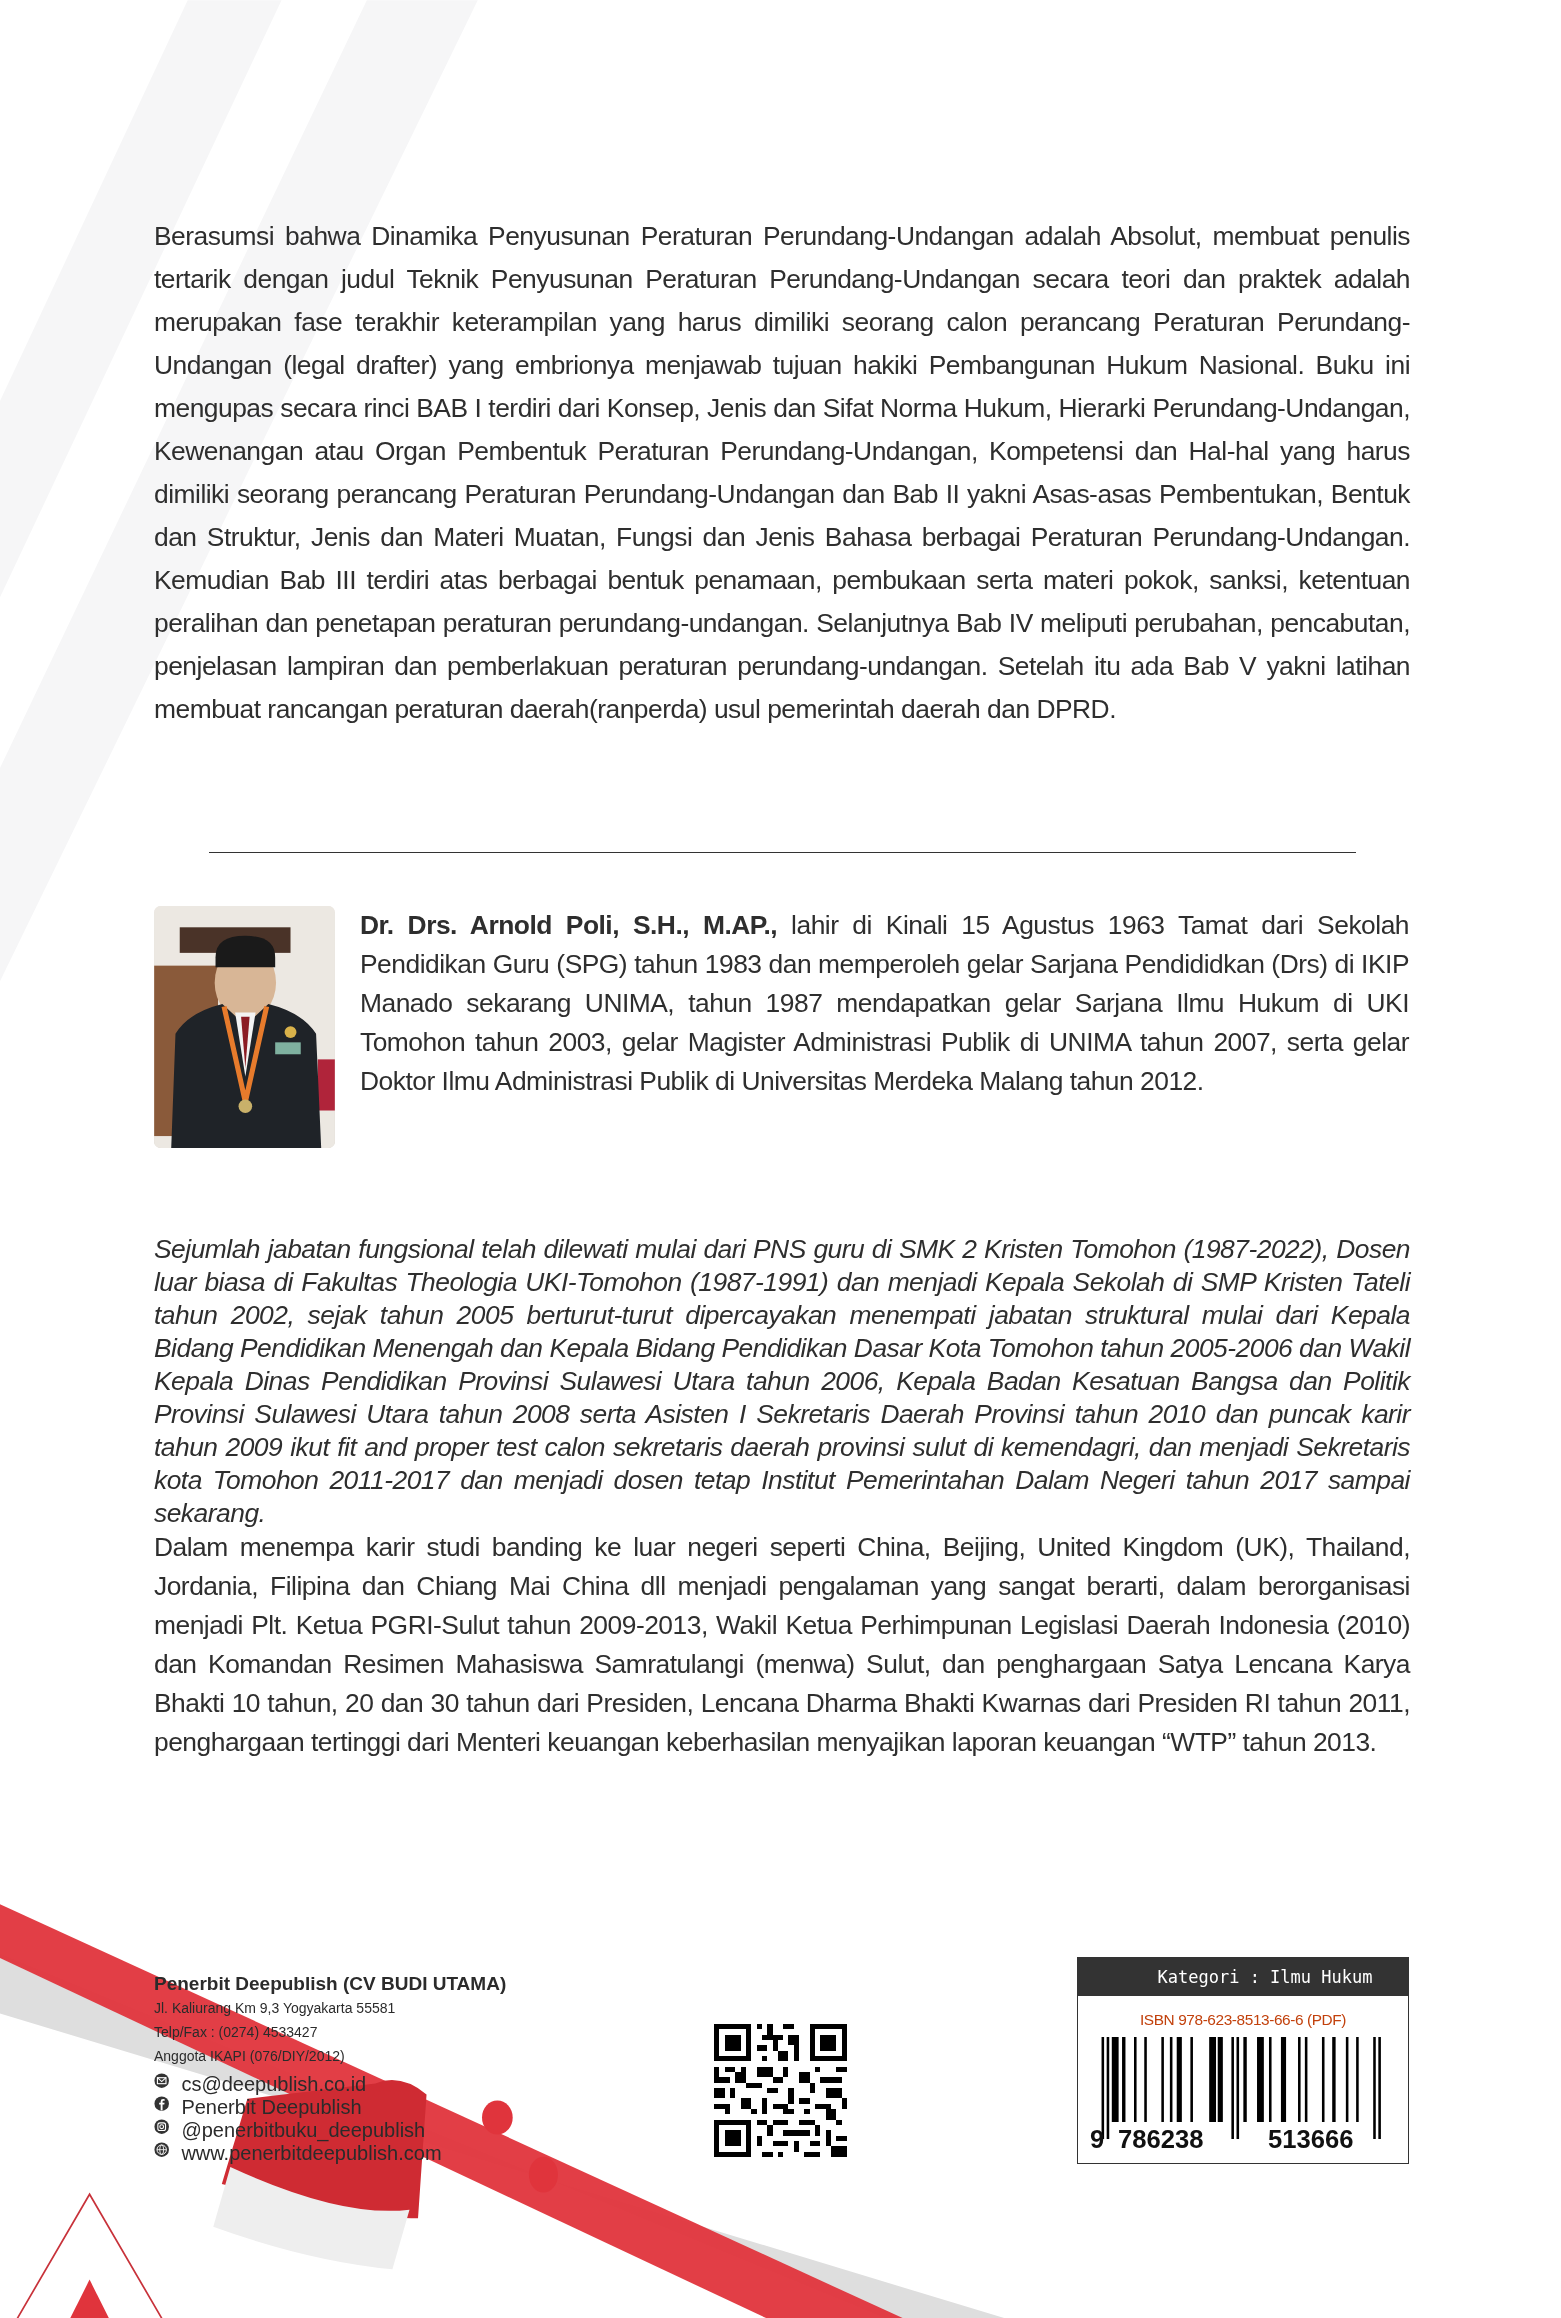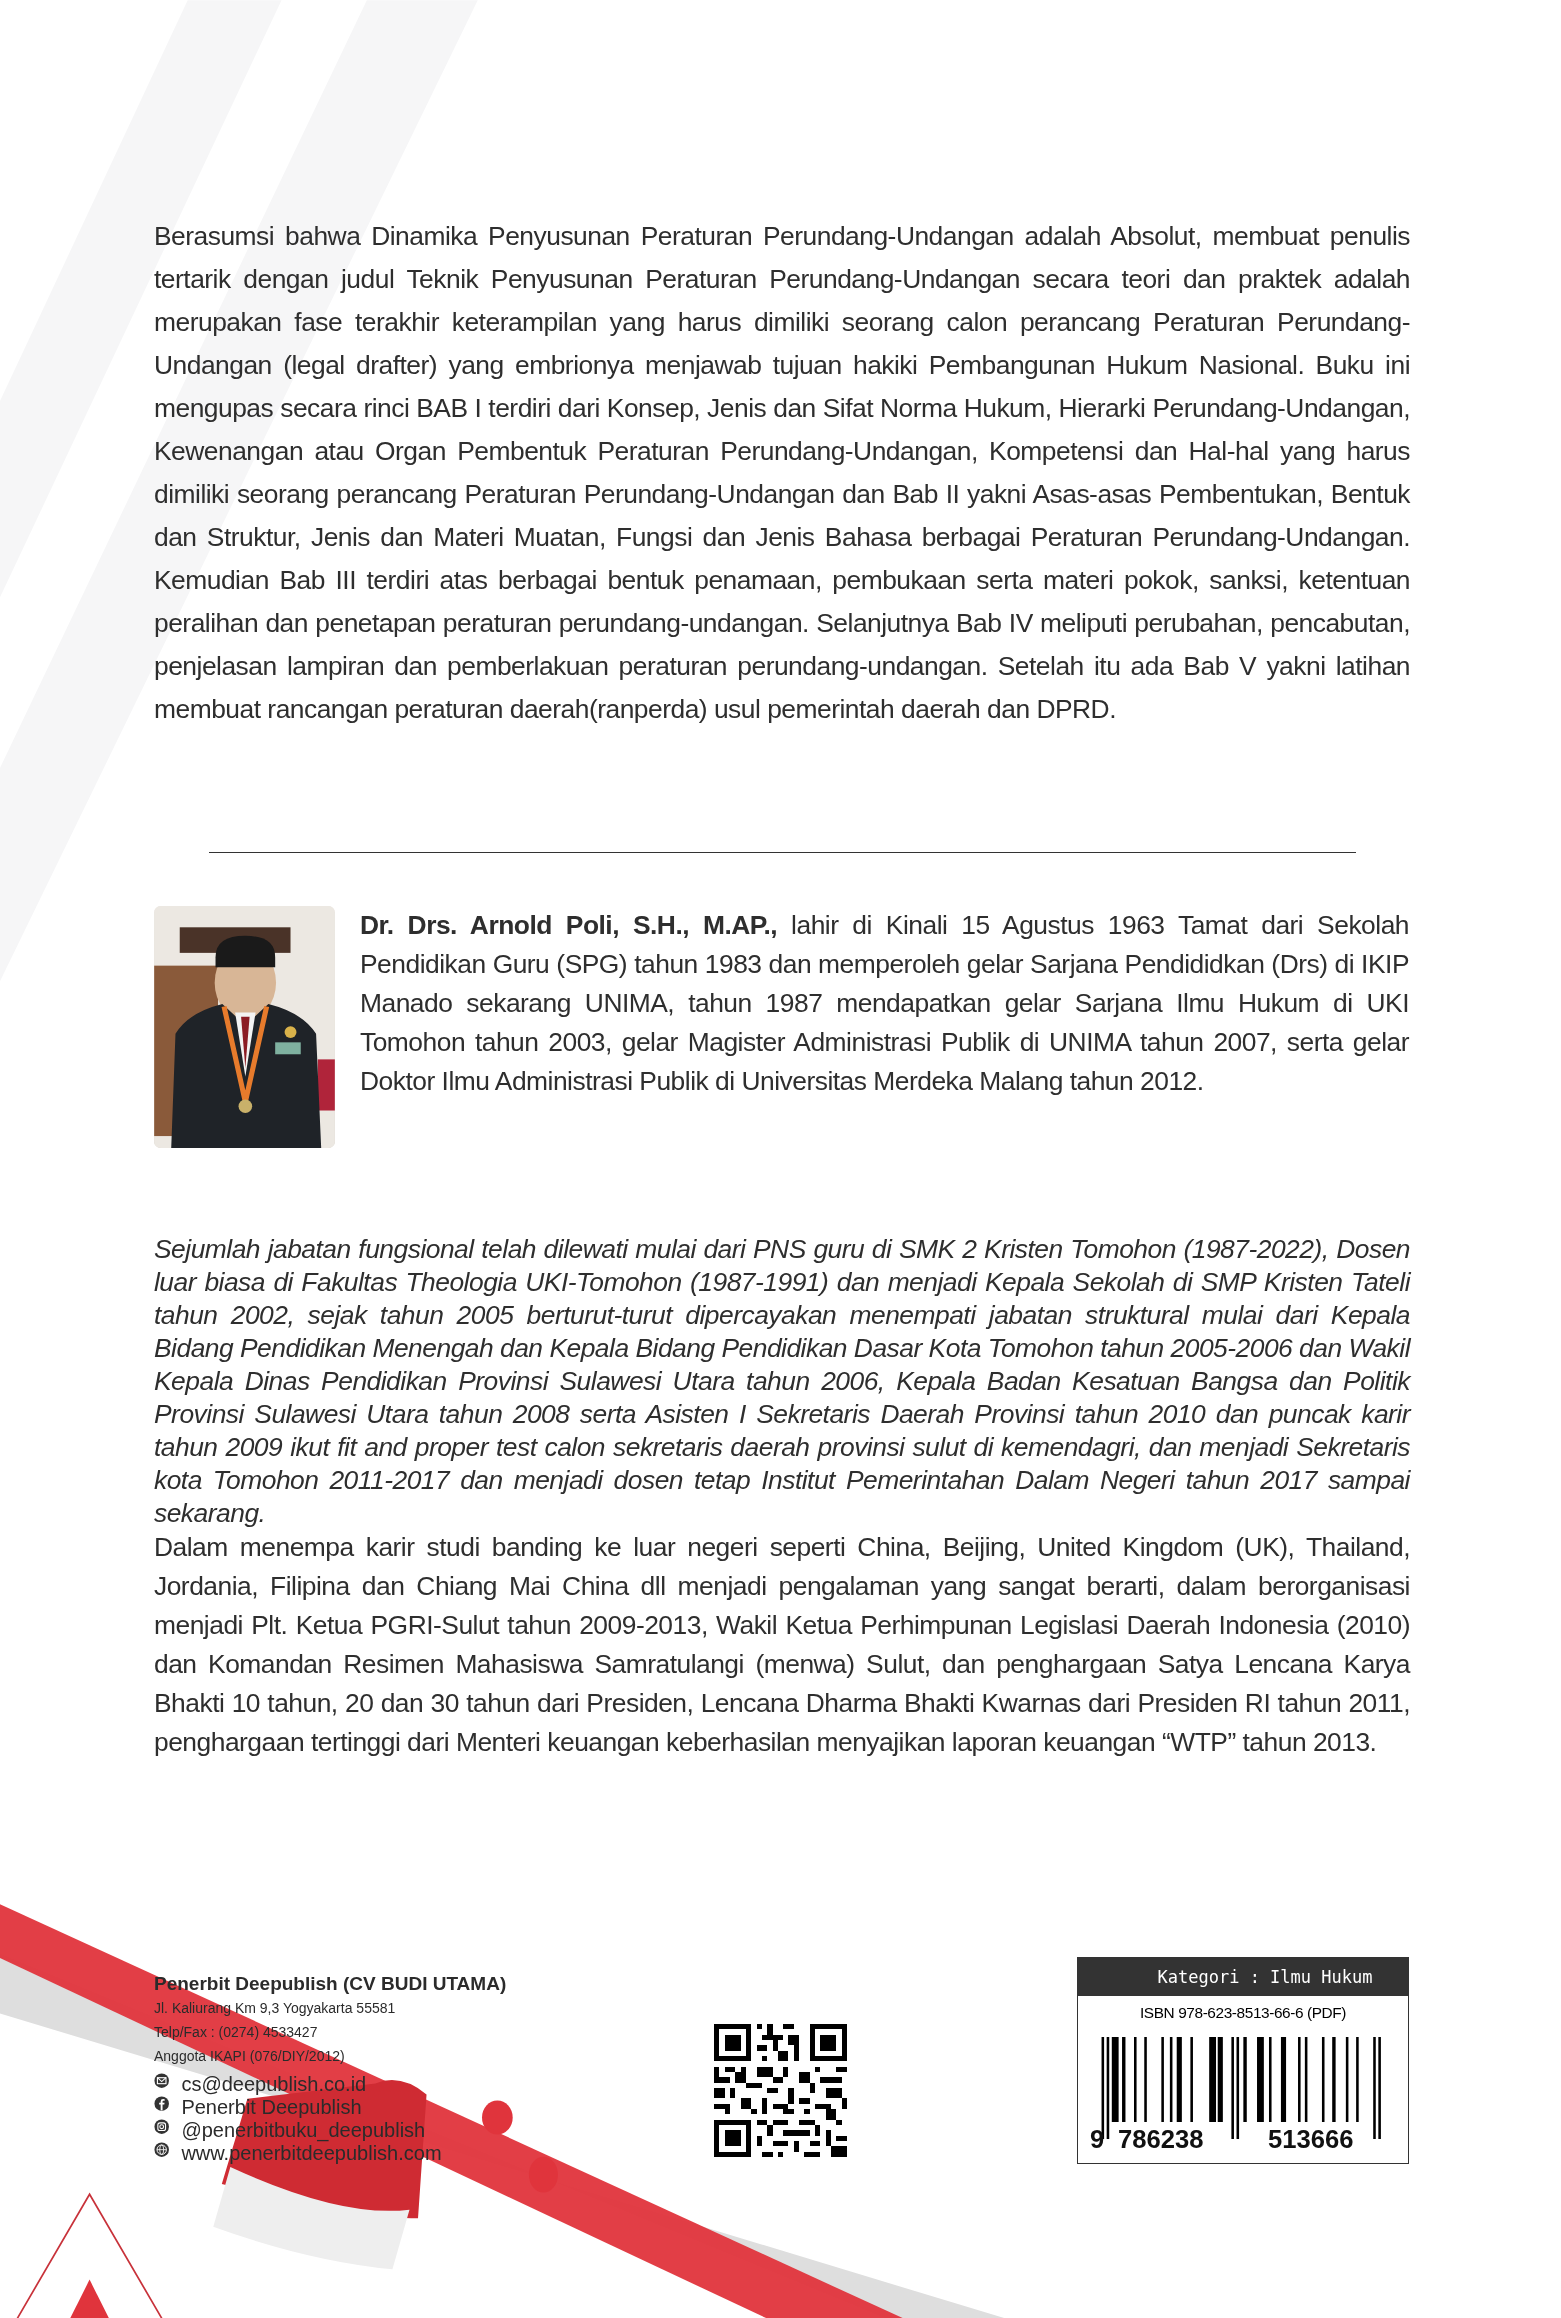--- a/index.html
+++ b/index.html
@@ -36,21 +36,21 @@
   .qr { position: absolute; left: 714px; top: 2024px; width: 133px; height: 133px; }
 
   .barcode-box {
     position: absolute; left: 1077px; top: 1957px; width: 332px; height: 207px;
     border: 1.7px solid #333; box-sizing: border-box; background: #fff;
   }
   .bc-header {
     height: 38px; background: #333333; color: #ffffff;
     font-family: "DejaVu Sans Mono", monospace; font-size: 17px; line-height: 38px; text-align: center; padding-left: 44px;
   }
-  .isbn { text-align: center; font-size: 15.4px; margin-top: 8px; color: #000000; letter-spacing: -0.4px; }
+  .isbn { text-align: center; font-size: 15.4px; margin-top: 15px; color: #c2410c; letter-spacing: -0.4px; }
   .bars { position: absolute; left: 15.4px; top: 79px; width: 299px; height: 102px; }
   .bc-digit { position: absolute; font-weight: bold; font-size: 25.6px; color: #111; top: 167px; font-family: "Liberation Sans Narrow", "Liberation Sans", sans-serif; }
 </style>
 </head>
 <body>
 
 <svg class="bg-stripes" viewBox="0 0 1831 2718">
   <polygon points="220,0 330,0 0,700 0,470" fill="#f6f6f7"></polygon>
   <polygon points="430,0 560,0 0,1150 0,900" fill="#f6f6f7"></polygon>
 

